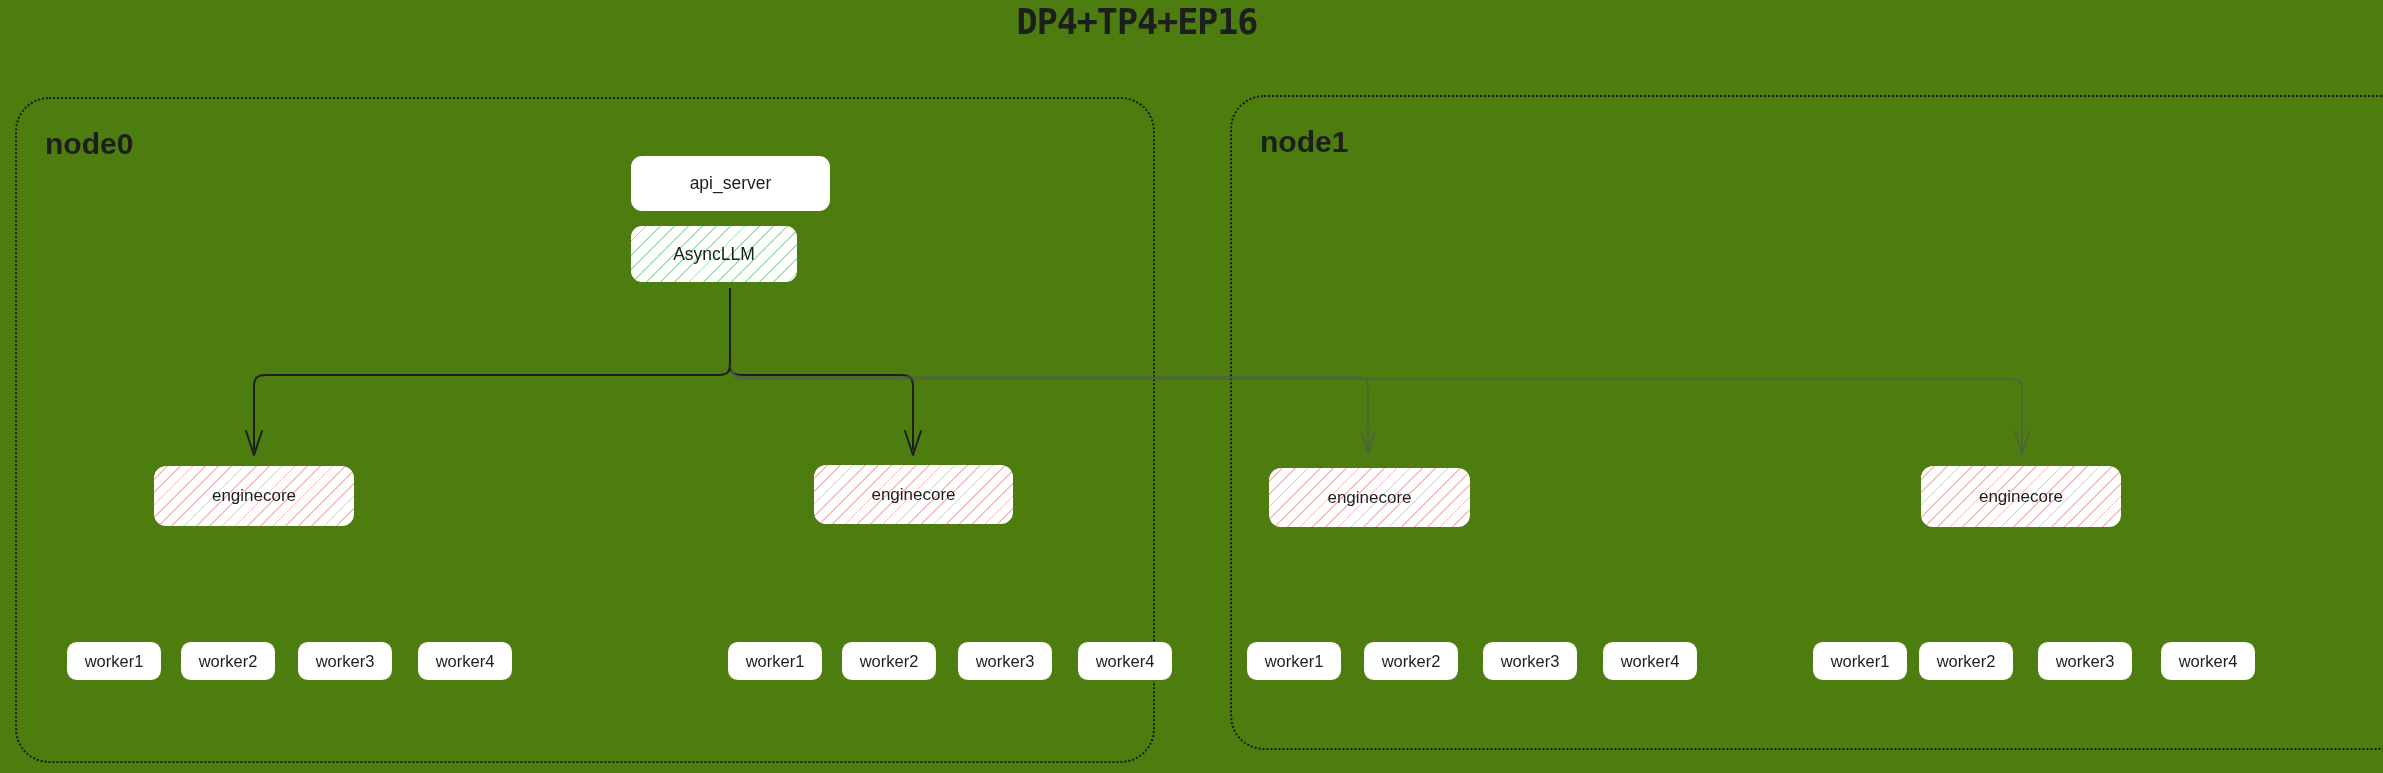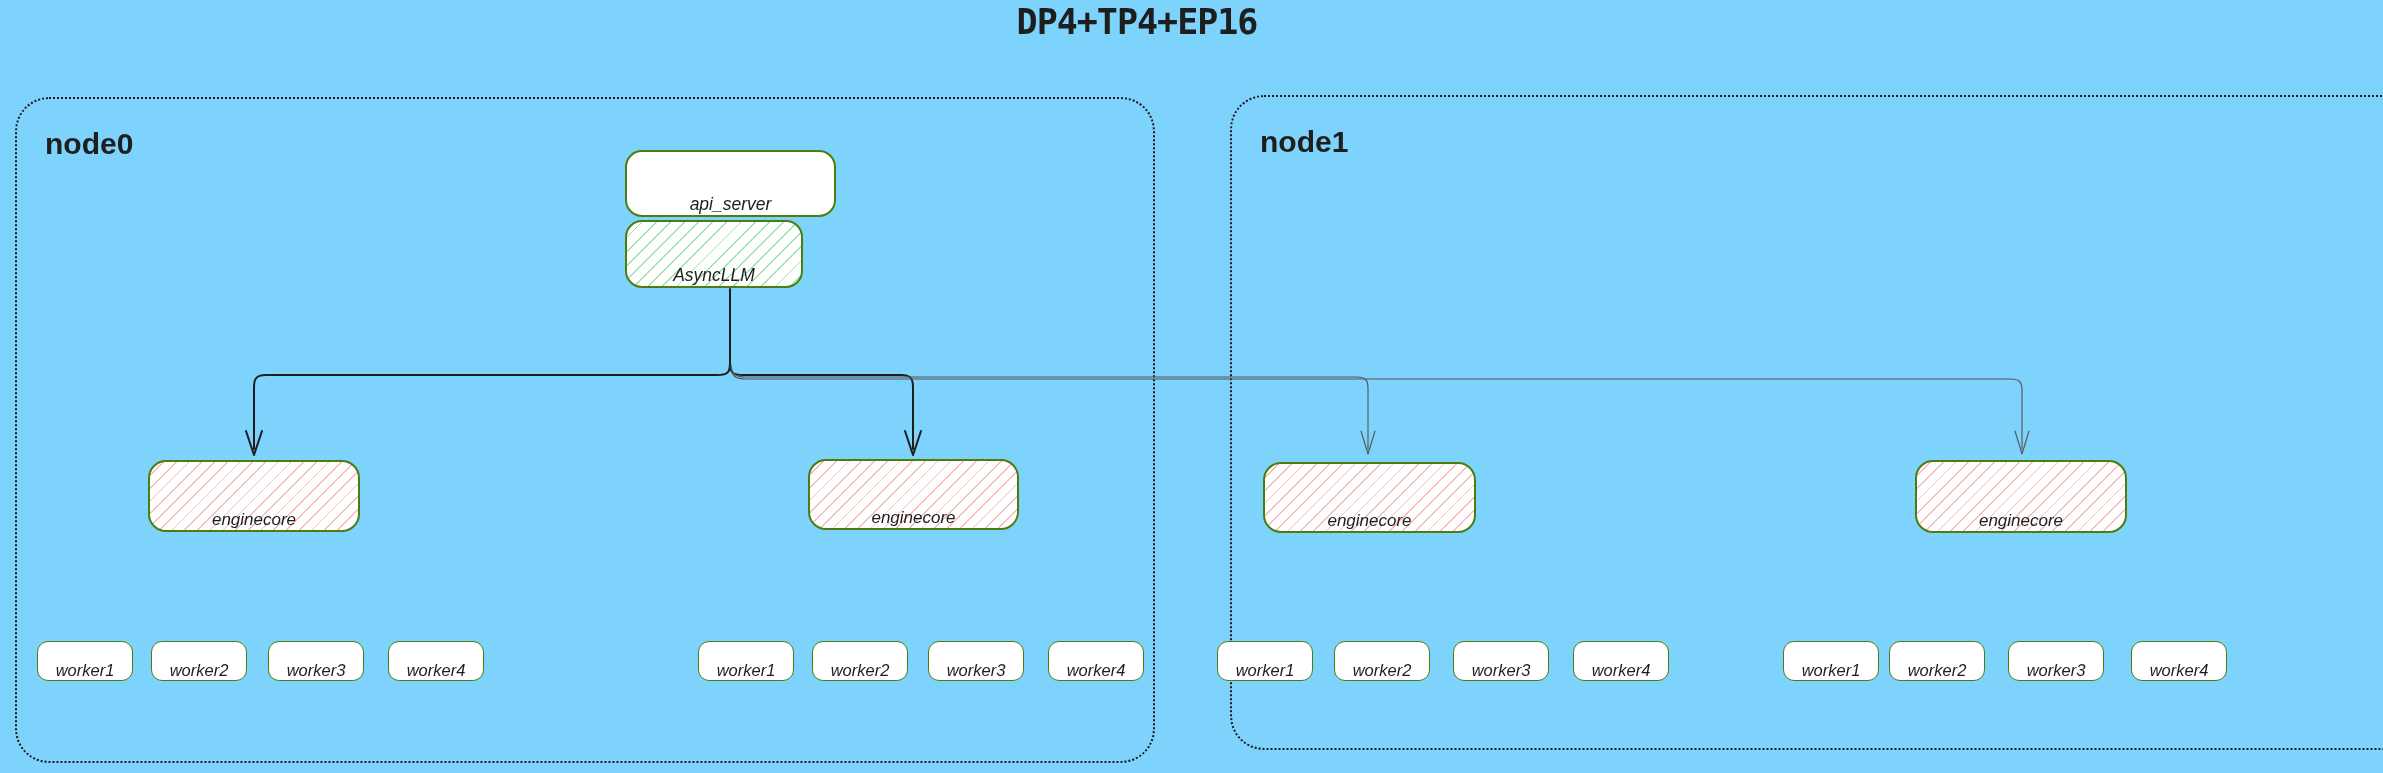--- a/index.html
+++ b/index.html
@@ -1,20 +1,20 @@
 <!DOCTYPE html>
 <html><head>
 <meta charset="utf-8">
 <style>
   html, body { margin: 0; padding: 0; background: #ffffff; }
   #canvas {
     position: relative;
     width: 2383px;
     height: 773px;
-    background: #7dd3fc;
+    background: #4d7c0f;
     font-family: "Liberation Sans", sans-serif;
     color: #1e1e1e;
     overflow: hidden;
   }
   .diagram-title {
     position: absolute;
     left: 887px; top: 2px; width: 500px;
     text-align: center;
     font-family: "DejaVu Sans Mono", monospace;
     font-weight: 600;
@@ -35,28 +35,27 @@
     position: absolute;
     left: 28px; top: 28px;
     font-family: Liberation Sans, sans-serif;
     font-weight: 700;
     font-size: 30px;
     color: #1e1e1e;
   }
   .box {
     position: absolute;
     display: flex;
-    align-items: flex-end;
+    align-items: center;
     justify-content: center;
     box-sizing: border-box;
-    border: 2px solid #4d7c0f;
+    border: 6px solid #4d7c0f;
     background: #ffffff;
     font-size: 17.5px;
     color: #1e1e1e;
-    font-style: italic;
   }
   .stackbox { border-radius: 17px; }
   #api-server { left: 625px; top: 150px; width: 211px; height: 67px; }
   #async-llm { left: 625px; top: 220px; width: 178px; height: 68px; }
   .hatch-green {
     background-image: repeating-linear-gradient(135deg,
       #9fe3ab 0px, #9fe3ab 1.3px, transparent 1.3px, transparent 10px);
     background-color: #ffffff;
   }
   .hatch-red {
@@ -71,20 +70,21 @@
   #ec1 { left: 148px; top: 460px; width: 212px; height: 72px; }
   #ec2 { left: 808px; top: 459px; width: 211px; height: 71px; }
   #ec3 { left: 1263px; top: 462px; width: 213px; height: 71px; }
   #ec4 { left: 1915px; top: 460px; width: 212px; height: 73px; }
   .worker {
     width: 96px; height: 40px;
     top: 641px;
     border-radius: 11px;
     border-width: 1.8px;
     font-size: 16.5px;
+    margin-left: 29px;
   }
   
   #w11 { left: 37px; }  #w12 { left: 151px; } #w13 { left: 268px; } #w14 { left: 388px; }
   
   #w21 { left: 698px; } #w22 { left: 812px; } #w23 { left: 928px; } #w24 { left: 1048px; }
   
   #w31 { left: 1217px; } #w32 { left: 1334px; } #w33 { left: 1453px; } #w34 { left: 1573px; }
   
   #w41 { left: 1783px; } #w42 { left: 1889px; } #w43 { left: 2008px; } #w44 { left: 2131px; }
   #connector-layer {

